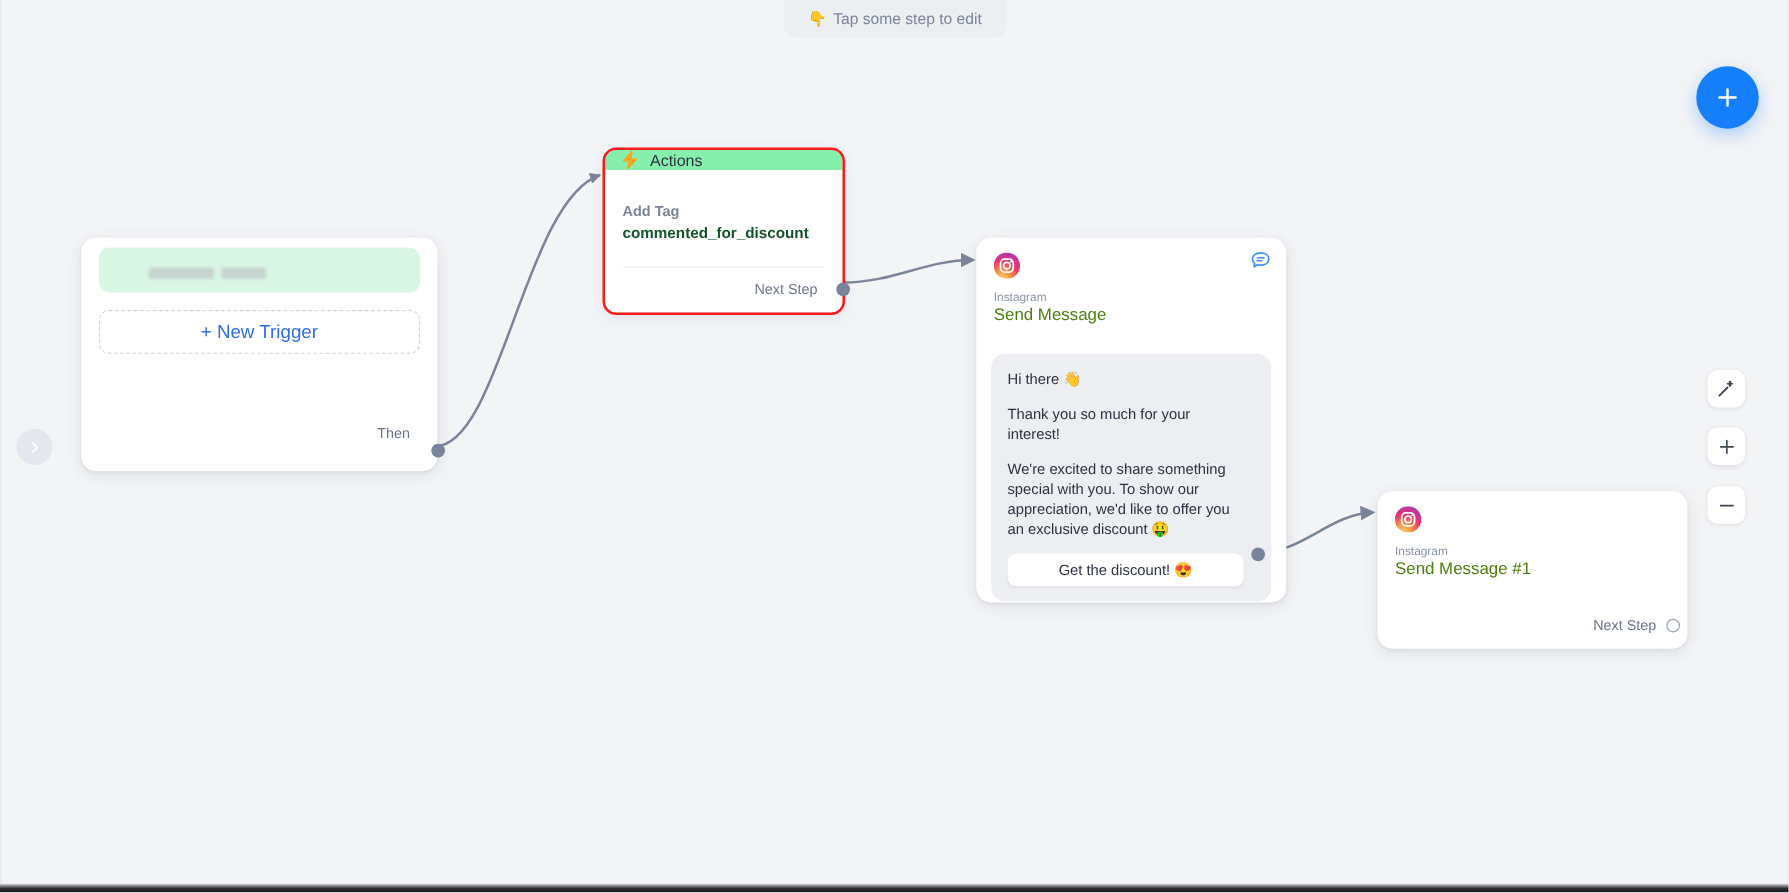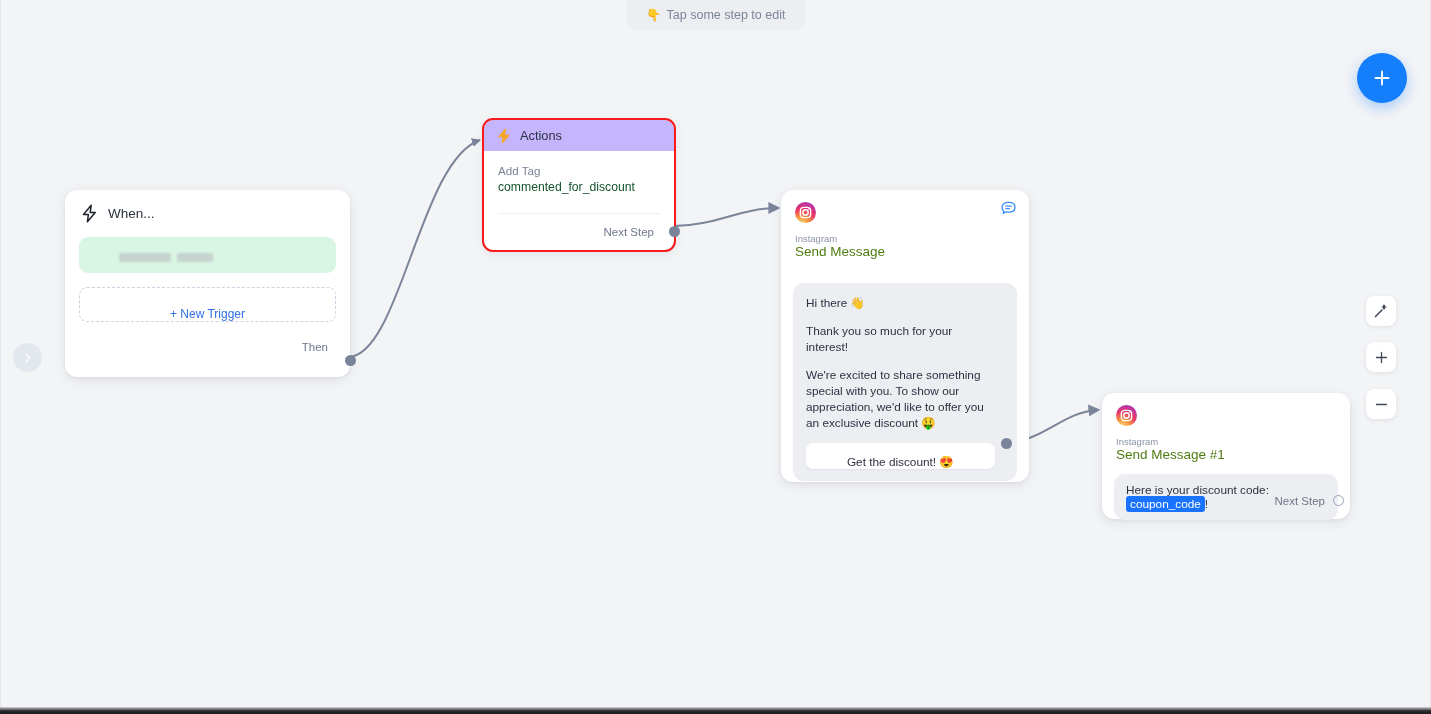--- a/index.html
+++ b/index.html
@@ -92,22 +92,22 @@
   .trigger-item-text { font-size: 12.2px; color: #2d3240; }
   .redact-row { display: flex; gap: 6px; margin: 7px 0 0 29px; }
   .redact { height: 9px; border-radius: 2px; background: #c6d3cf; filter: blur(1.2px); }
   .redact.a { width: 52px; }
   .redact.b { width: 36px; }
   .new-trigger {
     margin: 14px 14px 0 14px;
     height: 35px;
     border: 1px dashed #ccd3e0;
     border-radius: 8px;
-    display: flex; align-items: flex-end; justify-content: center;
-    font-size: 12px; color: #2f6fe4;
+    display: flex; align-items: center; justify-content: center;
+    font-size: 15px; color: #2f6fe4;
   }
   .port-label {
     position: absolute; font-size: 11.5px; color: #6d7689; margin-left: 20px;
   }
   .port-dot {
     position: absolute; width: 11px; height: 11px; border-radius: 50%;
     background: #79839a;
   }
   .port-ring {
     position: absolute; width: 11px; height: 11px; border-radius: 50%;
@@ -116,27 +116,27 @@
 
   
   #node-actions {
     left: 484px; top: 120px; width: 190px; height: 130px;
     background: #ffffff; border-radius: 9px;
     outline: 2.5px solid #f71b1b;
     box-shadow: 0 3px 12px rgba(40,50,70,.10);
     overflow: visible;
   }
   .actions-head {
-    height: 31px; background: #c4b5fd;
+    height: 16px; background: #86efac;
     border-radius: 9px 9px 0 0;
     display: flex; align-items: center; gap: 9px;
     padding: 0 13px;
   }
   .actions-head .title { font-size: 12.8px; color: #2d3240; }
-  .actions-body { padding: 13px 14px 0 14px; }
+  .actions-body { padding: 27px 14px 0 14px; font-weight: bold; }
   .action-sub { font-size: 11.6px; color: #7b8496; margin-bottom: 3px; }
   .action-val { font-size: 12.2px; color: #14532d; }
   .action-sep { position:absolute; left: 14px; right: 14px; top: 93px; height:1px; background:#edeff3; }
 
   
   #node-msg1 { left: 781px; top: 190px; width: 248px; height: 292px; }
   #node-msg2 { left: 1102px; top: 393px; width: 248px; height: 126px; }
   .msg-head { display: flex; align-items: flex-start; gap: 10px; padding: 12px 14px 0 14px; position: relative; flex-direction: column; }
   .msg-head-text .platform { font-size: 9.5px; color: #8a93a5; line-height: 11px; }
   .msg-head-text .name { font-size: 13.5px; color: #4d7c0f; line-height: 16px; }
@@ -145,21 +145,21 @@
     margin: 23px 12px 0 12px;
     background: #eceef2;
     border-radius: 11px;
     padding: 12px 22px 12px 13px;
   }
   .bubble p { font-size: 11.8px; color: #2d3240; line-height: 16px; }
   .bubble p + p { margin-top: 12px; }
   .cta-btn {
     margin-top: 12px; height: 26px;
     background: #ffffff; border-radius: 7px;
-    display: flex; align-items: flex-end; justify-content: center;
+    display: flex; align-items: center; justify-content: center;
     font-size: 11.8px; color: #2d3240;
     box-shadow: 0 1px 2px rgba(40,50,70,.07);
   }
   .bubble-small {
     margin: 11px 12px 0 12px;
     background: #eceef2;
     border-radius: 11px;
     padding: 9px 12px;
     font-size: 11.8px; color: #2d3240;
   }
@@ -231,26 +231,20 @@
     </svg>
   </div>
 
   <div class="left-expander">
     <svg width="12" height="12" viewBox="0 0 12 12">
       <path d="M4.3 2.6 L7.8 6 L4.3 9.4" stroke="#ffffff" stroke-width="1.4" fill="none" stroke-linecap="round" stroke-linejoin="round"></path>
     </svg>
   </div>
 
   <div class="node" id="node-trigger">
-    <div class="trigger-head">
-      <svg width="17" height="19" viewBox="0 0 17 19">
-        <path d="M10.2 1.2 L2.5 10.4 H7.4 L6.4 17.8 L14.2 8.4 H9.2 Z" fill="#ffffff" stroke="#1e222c" stroke-width="1.5" stroke-linejoin="round"></path>
-      </svg>
-      <span class="title">When...</span>
-    </div>
 
     <div class="trigger-item">
       <div class="redact-row">
         <span class="redact a"></span>
         <span class="redact b"></span>
       </div>
     </div>
 
     <div class="new-trigger">
       <span>+ New Trigger</span>
@@ -330,23 +324,20 @@
         <rect x="4.6" y="4.6" width="8.8" height="8.8" rx="2.9" fill="none" stroke="#ffffff" stroke-width="1.2"></rect>
         <circle cx="9" cy="9" r="2.3" fill="none" stroke="#ffffff" stroke-width="1.2"></circle>
         <circle cx="11.9" cy="6.1" r="0.7" fill="#ffffff"></circle>
       </svg>
       <div class="msg-head-text">
         <div class="platform">Instagram</div>
         <div class="name">Send Message #1</div>
       </div>
     </div>
 
-    <div class="bubble-small">
-      <span>Here is your discount code: </span><span class="var-chip">coupon_code</span><span>!</span>
-    </div>
 
     <span class="port-label" style="right:25px; bottom:12px;">Next Step</span>
     <span class="port-ring" style="right:6px; bottom:13px;"></span>
   </div>
 
   <div class="edge-left-line"></div>
   <div class="edge-right-line"></div>
   <div class="bottom-strip"></div>
 </div>
 

